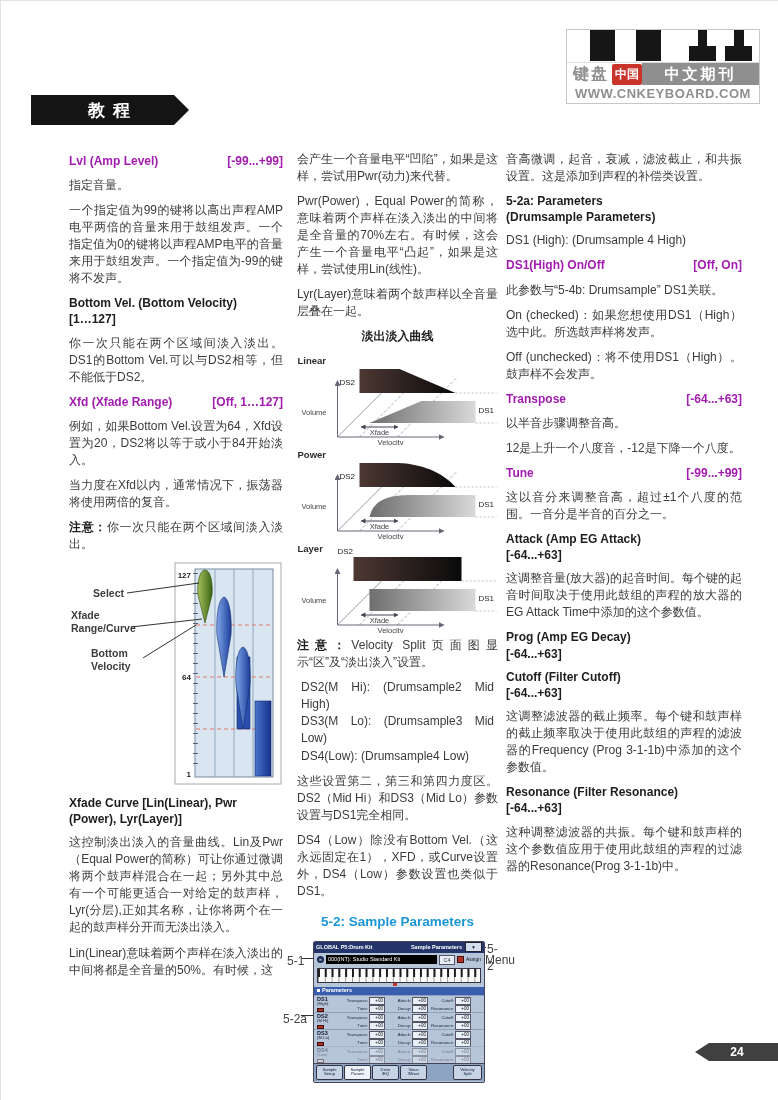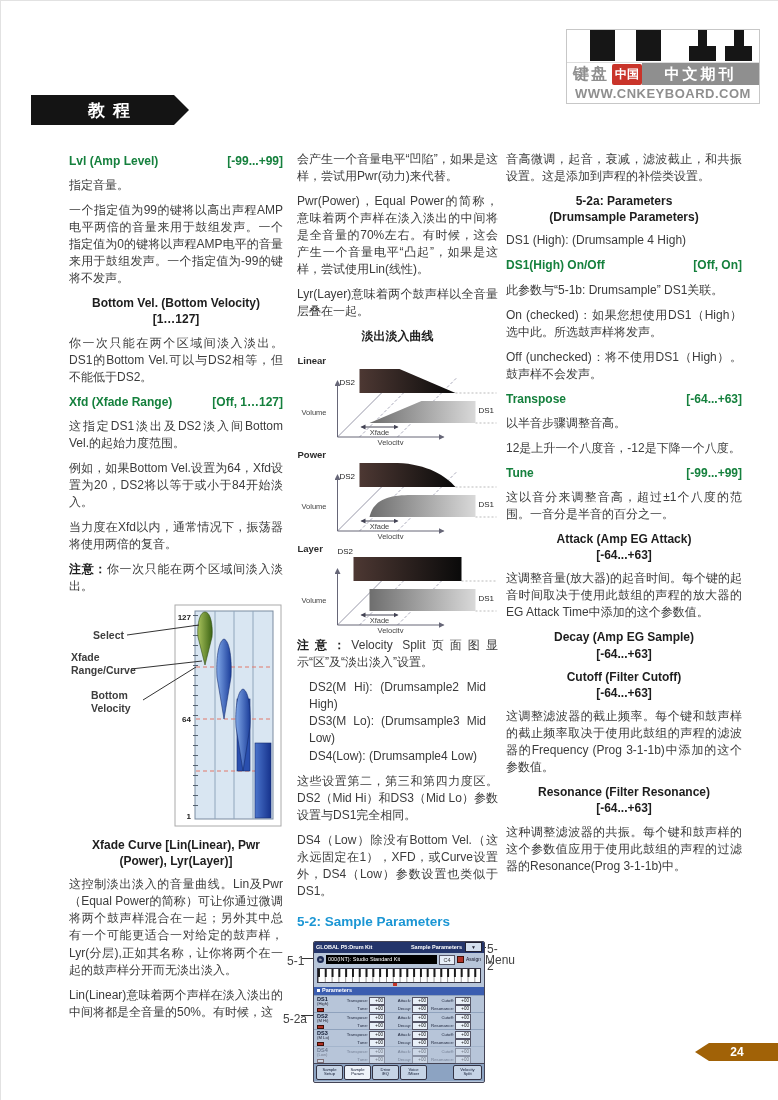--- a/index.html
+++ b/index.html
@@ -24,28 +24,28 @@
   .lb-right{flex:1;align-self:stretch;background:#8f8f8f;color:#fff;font-weight:bold;font-size:15px;
             letter-spacing:3px;display:flex;align-items:center;justify-content:center;}
   .logo-url{font-size:13px;font-weight:bold;color:#8f8f8f;text-align:center;letter-spacing:.5px;padding:1px 0 2px;}
 
   
   .col{position:absolute;top:146px;font-size:12px;line-height:1.42;text-align:justify;}
   .col-left{left:68px;width:214px;}
   .col-mid{left:296px;width:201px;}
   .col-right{left:505px;width:236px;}
   p{margin:4px 0 8px;}
-  .h{display:flex;justify-content:space-between;font-weight:bold;color:#15803d;margin:6px 0 7px;text-align:left;}
+  .h{display:flex;justify-content:space-between;font-weight:bold;color:#a21caf;margin:6px 0 7px;text-align:left;}
   .h .r{white-space:nowrap;margin-left:6px;}
-  .hb{font-weight:bold;color:#1d1d1d;margin:6px 0 7px;text-align:center;line-height:1.35;}
+  .hb{font-weight:bold;color:#1d1d1d;margin:6px 0 7px;text-align:left;line-height:1.35;}
   .hb span{display:block;}
   .note b{color:#1d1d1d;}
   .dsline{margin:0;}
-  .dsgroup{margin:0 12px 8px;}
-  .blue-h{color:#1b96d4;font-weight:bold;font-size:13.5px;margin:12px 0 10px;text-align:left;}
+  .dsgroup{margin:0 4px 8px;}
+  .blue-h{color:#1b96d4;font-weight:bold;font-size:13.5px;margin:12px 0 10px;text-align:center;}
   .dia-title{text-align:center;font-weight:bold;color:#1d1d1d;margin:4px 0 8px;}
 
   
   .zone-svg{display:block;width:216px;height:226px;margin:2px 0 8px;}
   .zt{font-size:8px;font-weight:bold;fill:#222;}
   .zl{font-size:10.5px;font-weight:600;fill:#3d3d3d;}
   .fc{display:block;width:201px;height:92px;margin:0 0 2px;}
   .fcl{font-size:9.5px;font-weight:bold;fill:#2b2b2b;}
   .fct{font-size:8px;fill:#1d1d1d;}
   .fcs{font-size:7.5px;fill:#444;}
@@ -87,21 +87,21 @@
   .fv{width:13px;height:6px;line-height:6px;background:#e9f0f8;border:1px solid #556;font-size:4.5px;
       text-align:right;padding-right:1px;color:#111;}
   .sy-tabs{height:15px;background:#8ca3c2;display:flex;gap:1px;padding:1px 2px;border-top:1px solid #445;}
   .sy-tab{width:25px;background:#c6d4e6;border:1px solid #334;border-radius:2px;display:flex;flex-direction:column;
           align-items:center;justify-content:center;font-size:4.2px;line-height:1.15;color:#101830;text-align:center;}
   .sy-tab.active{background:#eef3fa;}
   .sy-sp{flex:1;}
   .sy-tab.rt{width:27px;}
 
   
-  .pagenum{position:absolute;right:0;top:1042px;width:84px;height:18px;background:#a16207;color:#fff;
+  .pagenum{position:absolute;right:0;top:1042px;width:84px;height:18px;background:#404040;color:#fff;
            font-size:12px;font-weight:bold;display:flex;align-items:center;justify-content:center;
            clip-path:polygon(14px 0,100% 0,100% 100%,14px 100%,0 50%);}
 </style>
 </head>
 <body>
 
 <svg width="0" height="0" style="position:absolute">
   <defs>
     <marker id="arr" markerWidth="7" markerHeight="7" refX="5" refY="3" orient="auto" markerUnits="userSpaceOnUse">
       <path d="M0,0L6,3L0,6Z" fill="#667"></path>
@@ -159,21 +159,20 @@
     <p>一个指定值为99的键将以高出声程AMP电平两倍的音量来用于鼓组发声。一个指定值为0的键将以声程AMP电平的音量来用于鼓组发声。一个指定值为-99的键将不发声。</p>
     <div class="hb">
       <span>Bottom Vel. (Bottom Velocity)</span>
       <span>[1…127]</span>
     </div>
     <p>你一次只能在两个区域间淡入淡出。DS1的Bottom Vel.可以与DS2相等，但不能低于DS2。</p>
     <div class="h">
       <span class="t">Xfd (Xfade Range)</span>
       <span class="r">[Off, 1…127]</span>
     </div>
-    <p>这指定DS1淡出及DS2淡入间Bottom Vel.的起始力度范围。</p>
     <p>例如，如果Bottom Vel.设置为64，Xfd设置为20，DS2将以等于或小于84开始淡入。</p>
     <p>当力度在Xfd以内，通常情况下，振荡器将使用两倍的复音。</p>
     <p class="note">
       <b>注意：</b><span>你一次只能在两个区域间淡入淡出。</span>
     </p>
 
     <svg class="zone-svg" viewBox="0 0 216 226">
       <rect x="106" y="2" width="106" height="221" fill="#fff" stroke="#aaa"></rect>
       <rect x="126" y="8" width="78" height="208" fill="#d9e6f2" stroke="#7a8ba0"></rect>
       <line x1="126.5" y1="12" x2="126.5" y2="212" stroke="#55616e" stroke-width="5" stroke-dasharray="1 9"></line>
@@ -448,41 +447,41 @@
     <p>音高微调，起音，衰减，滤波截止，和共振设置。这是添加到声程的补偿类设置。</p>
     <div class="hb">
       <span>5-2a: Parameters</span>
       <span>(Drumsample Parameters)</span>
     </div>
     <p>DS1 (High): (Drumsample 4 High)</p>
     <div class="h">
       <span class="t">DS1(High) On/Off</span>
       <span class="r">[Off, On]</span>
     </div>
-    <p>此参数与“5-1b: Drumsample” DS1关联。</p>
+    <p>此参数与“5-4b: Drumsample” DS1关联。</p>
     <p>On (checked)：如果您想使用DS1（High）选中此。所选鼓声样将发声。</p>
     <p>Off (unchecked)：将不使用DS1（High）。鼓声样不会发声。</p>
     <div class="h">
       <span class="t">Transpose</span>
       <span class="r">[-64...+63]</span>
     </div>
     <p>以半音步骤调整音高。</p>
     <p>12是上升一个八度音，-12是下降一个八度。</p>
     <div class="h">
       <span class="t">Tune</span>
       <span class="r">[-99...+99]</span>
     </div>
     <p>这以音分来调整音高，超过±1个八度的范围。一音分是半音的百分之一。</p>
     <div class="hb">
       <span>Attack (Amp EG Attack)</span>
       <span>[-64...+63]</span>
     </div>
     <p>这调整音量(放大器)的起音时间。每个键的起音时间取决于使用此鼓组的声程的放大器的EG Attack Time中添加的这个参数值。</p>
     <div class="hb">
-      <span>Decay (Amp EG Sample)</span>
+      <span>Prog (Amp EG Decay)</span>
       <span>[-64...+63]</span>
     </div>
     <div class="hb">
       <span>Cutoff (Filter Cutoff)</span>
       <span>[-64...+63]</span>
     </div>
     <p>这调整滤波器的截止频率。每个键和鼓声样的截止频率取决于使用此鼓组的声程的滤波器的Frequency (Prog 3-1-1b)中添加的这个参数值。</p>
     <div class="hb">
       <span>Resonance (Filter Resonance)</span>
       <span>[-64...+63]</span>

